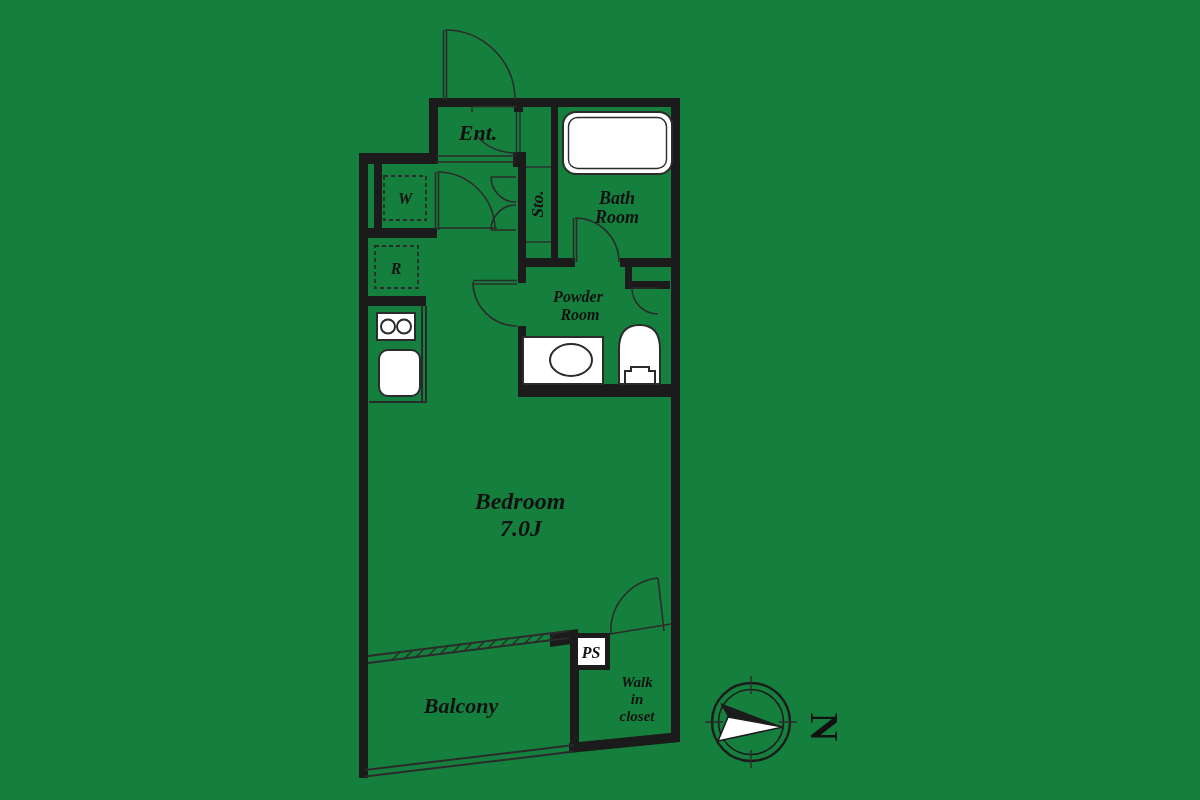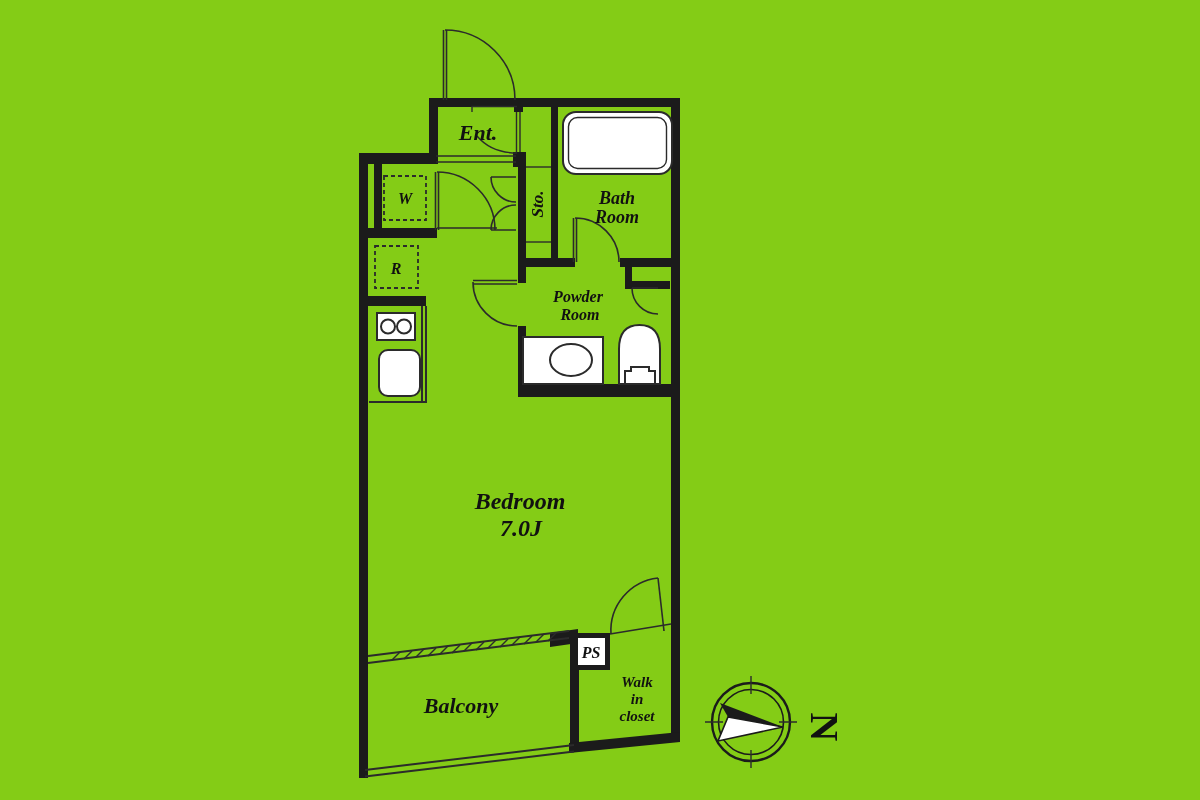--- a/index.html
+++ b/index.html
@@ -1,19 +1,19 @@
 <!DOCTYPE html>
 <html><head>
 <meta charset="utf-8">
 <style>
   html,body{margin:0;padding:0;background:#ffffff;}
   .canvas{
     position:relative;
     width:1200px;height:800px;
-    background:#84cc16;
+    background:#15803d;
     overflow:hidden;
     font-family:"Liberation Serif","DejaVu Serif",serif;
   }
   svg{display:block;}
   .wall{fill:#1b1b1b;stroke:none;}
   .thin{stroke:#2b2b2b;stroke-width:2;fill:none;}
   .thin15{stroke:#2b2b2b;stroke-width:1.4;fill:none;}
   .fixture{stroke:#2b2b2b;stroke-width:2;fill:#ffffff;}
   .dashedbox{stroke:#2b2b2b;stroke-width:1.8;fill:none;stroke-dasharray:4 3;}
   .door{stroke:#2b2b2b;stroke-width:1.6;fill:none;}

